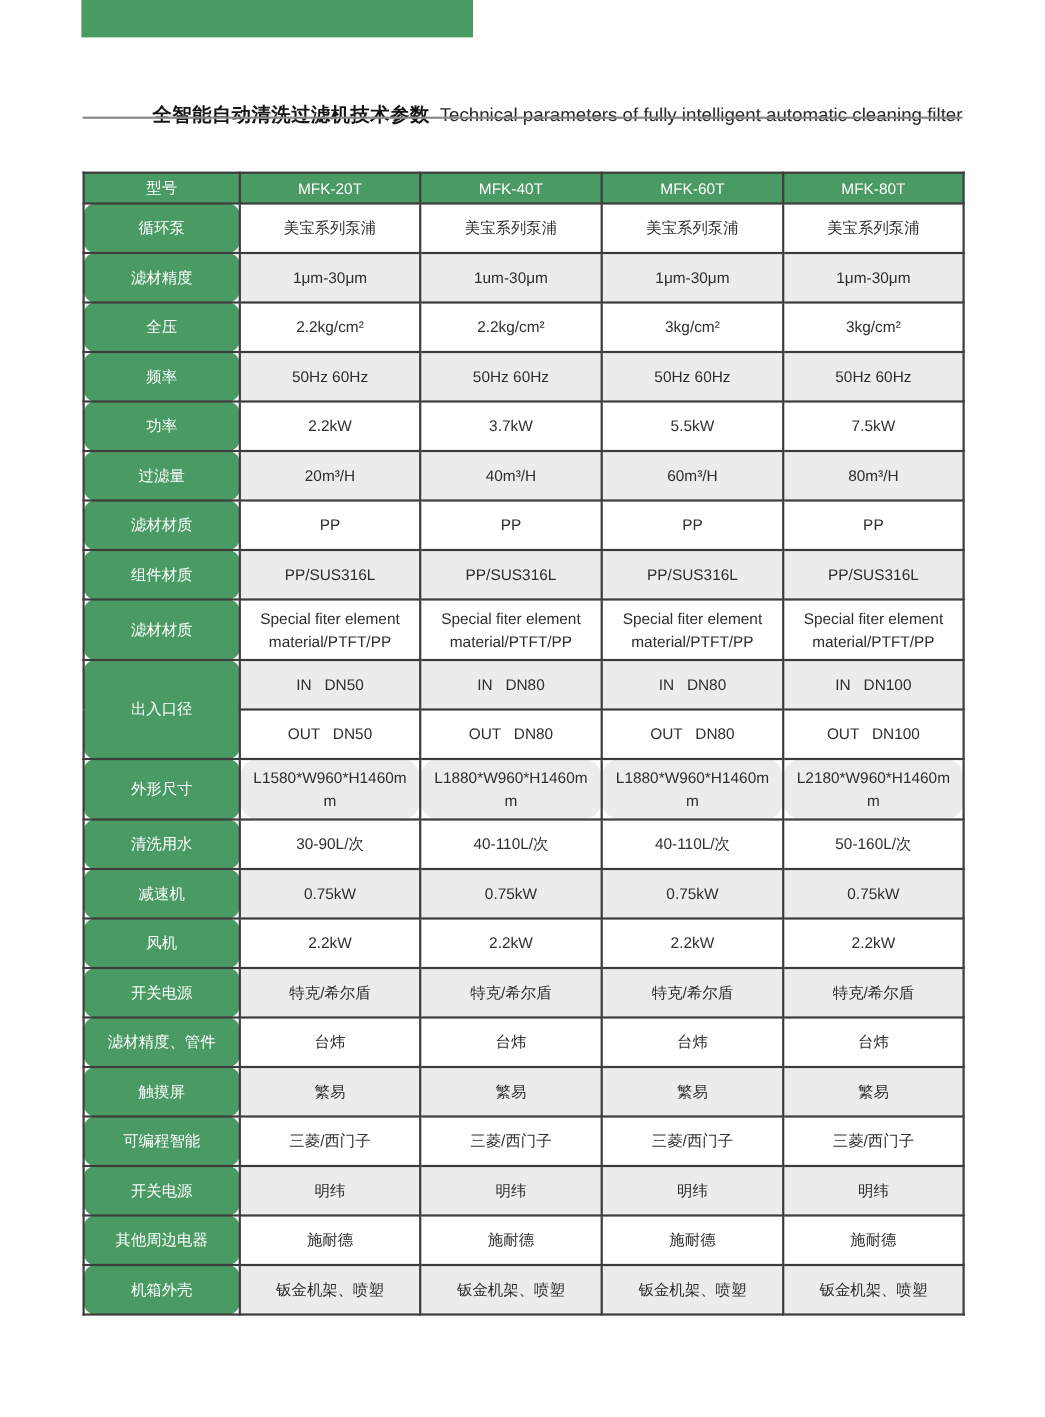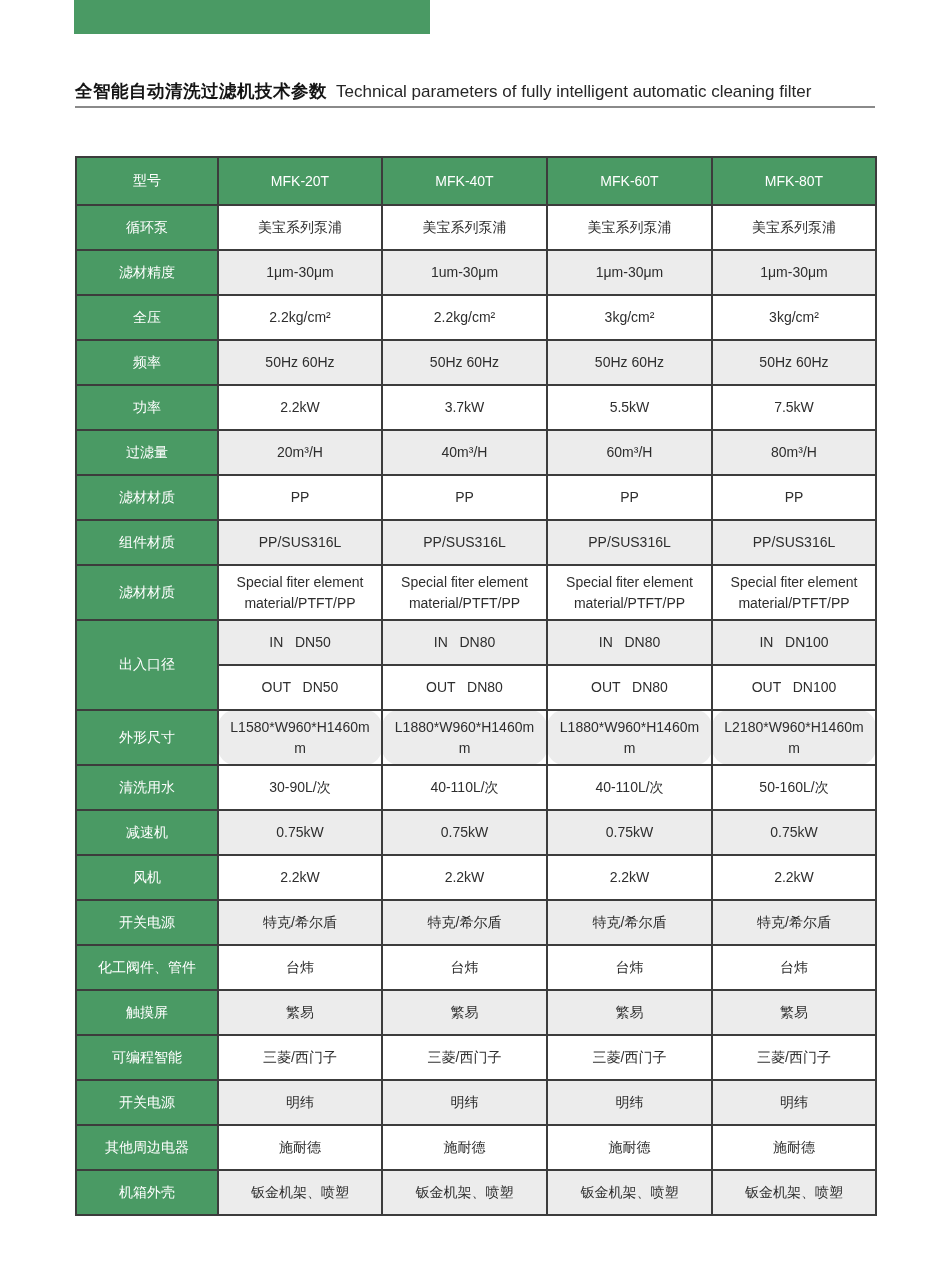--- a/index.html
+++ b/index.html
@@ -13,22 +13,23 @@
   body{
     width:950px;height:1288px;position:relative;
     font-family:"Liberation Sans","DejaVu Sans",sans-serif;
     overflow:hidden;
   }
   .top-bar{
     position:absolute;left:74px;top:0;width:356px;height:34px;
     background:var(--green);
   }
   .title-wrap{
-    position:absolute;left:75px;top:79px;width:800px;
+    position:absolute;left:75px;top:92px;width:800px;
     white-space:nowrap;
+    text-align:right;
   }
   .title-zh{
     font-weight:bold;font-size:17.5px;color:#141414;letter-spacing:0.5px;
   }
   .title-en{
     font-size:17px;color:#262626;margin-left:9px;
   }
   .title-rule{
     position:absolute;left:75px;top:106px;width:800px;height:2px;
     background:var(--rule);
@@ -37,24 +38,24 @@
     position:absolute;left:75px;top:156px;width:800px;
     border-collapse:collapse;table-layout:fixed;
   }
   .spec th,.spec td{
     border:2px solid var(--border);
     text-align:center;vertical-align:middle;
     font-size:14px;font-weight:normal;
     padding:2px 8px;
   }
   .spec th{
-    background:var(--green);color:#fff;height:48px;
+    background:var(--green);color:#fff;height:28px;
   }
   .spec td.label-cell{
-    background:var(--green);color:#fff;
+    background:var(--green);color:#fff;border-radius:11px;
   }
   .spec td.data-cell{
     color:#2E2E2E;background:#fff;white-space:pre-wrap;line-height:1.45;
   }
   tr.shade td.data-cell{background:var(--rowAlt);margin-left:20px;}
   tr.h-std td{height:45px;}
   tr.h-tall td{height:55px;}
   td.break{word-break:break-all;padding:2px 10px;border-radius:17px;}
 </style>
 </head>
@@ -191,21 +192,21 @@
         <td class="data-cell">2.2kW</td>
       </tr>
       <tr class="h-std shade">
         <td class="label-cell">开关电源</td>
         <td class="data-cell">特克/希尔盾</td>
         <td class="data-cell">特克/希尔盾</td>
         <td class="data-cell">特克/希尔盾</td>
         <td class="data-cell">特克/希尔盾</td>
       </tr>
       <tr class="h-std">
-        <td class="label-cell">化工阀件、管件</td>
+        <td class="label-cell">滤材精度、管件</td>
         <td class="data-cell">台炜</td>
         <td class="data-cell">台炜</td>
         <td class="data-cell">台炜</td>
         <td class="data-cell">台炜</td>
       </tr>
       <tr class="h-std shade">
         <td class="label-cell">触摸屏</td>
         <td class="data-cell">繁易</td>
         <td class="data-cell">繁易</td>
         <td class="data-cell">繁易</td>

